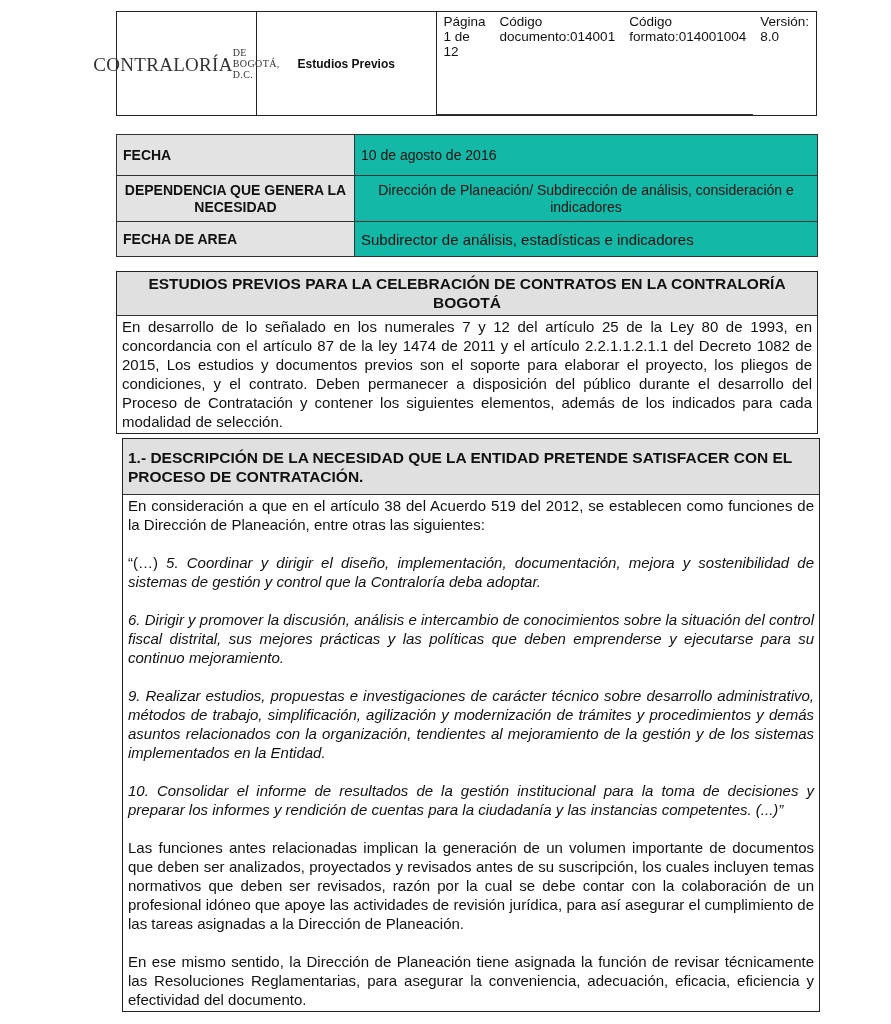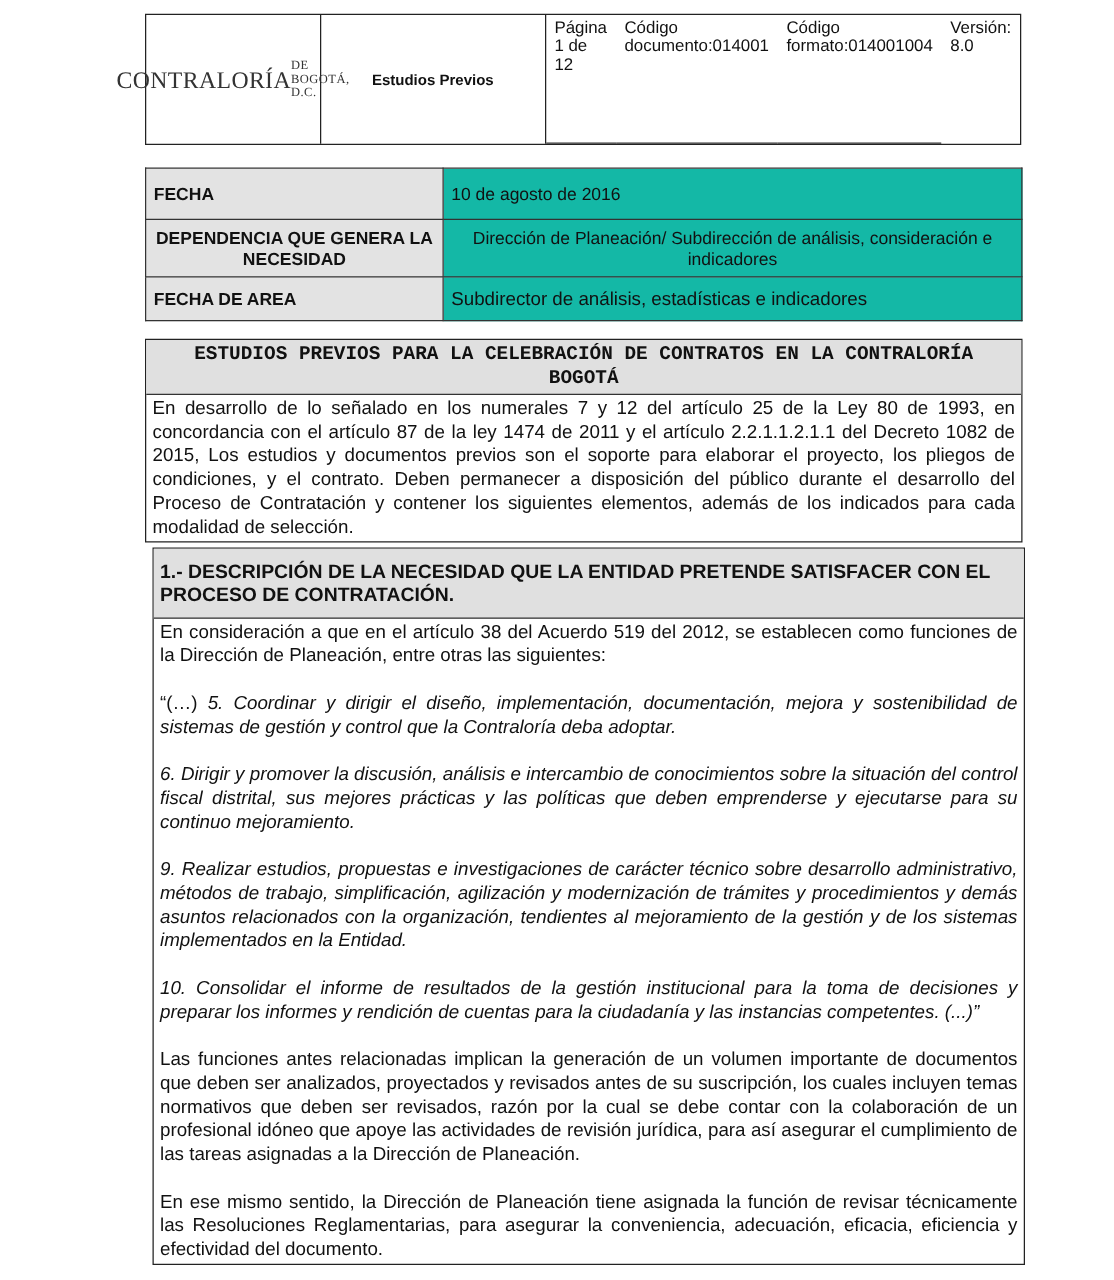--- a/index.html
+++ b/index.html
@@ -20,21 +20,21 @@
   .info { position: absolute; left: 116px; top: 134px; width: 702px; border-collapse: collapse; border: 1.5px solid #222; }
   .info td { border: 1px solid #333; font-size: 14px; padding: 4px 6px; vertical-align: middle; }
   .info td.lbl { background: #e3e3e3; font-weight: bold; width: 225px; }
   .info td.val { background: #14b8a6; }
 
   
   .box { position: absolute; left: 116px; width: 702px; border: 1.5px solid #222; box-sizing: border-box; }
   .box-head { background: #e0e0e0; border-bottom: 1px solid #333; font-weight: bold; font-size: 15.5px; }
   .box-body { font-family: "Liberation Sans", sans-serif; font-size: 15px; line-height: 19px; text-align: justify; padding: 1px 5px 2px 5px; }
   .box1 { top: 271px; }
-  .box1 .box-head { text-align: center; padding: 2px 6px 3px; line-height: 19px; font-size: 15.5px; font-family: Liberation Mono, monospace; }
+  .box1 .box-head { text-align: center; padding: 2px 6px 3px; line-height: 19px; font-size: 15.5px; }
   .box2 { top: 438px; left: 122px; width: 698px; }
   .box2 .box-head { padding: 9px 5px 6px; line-height: 19px; height: 56px; box-sizing: border-box; }
   .box2 .box-body p { margin: 0 0 19px 0; }
   .box2 .box-body p:last-child { margin-bottom: 0; }
   .it { font-style: italic; }
 </style>
 </head>
 <body>
 
 <div class="hdr">

